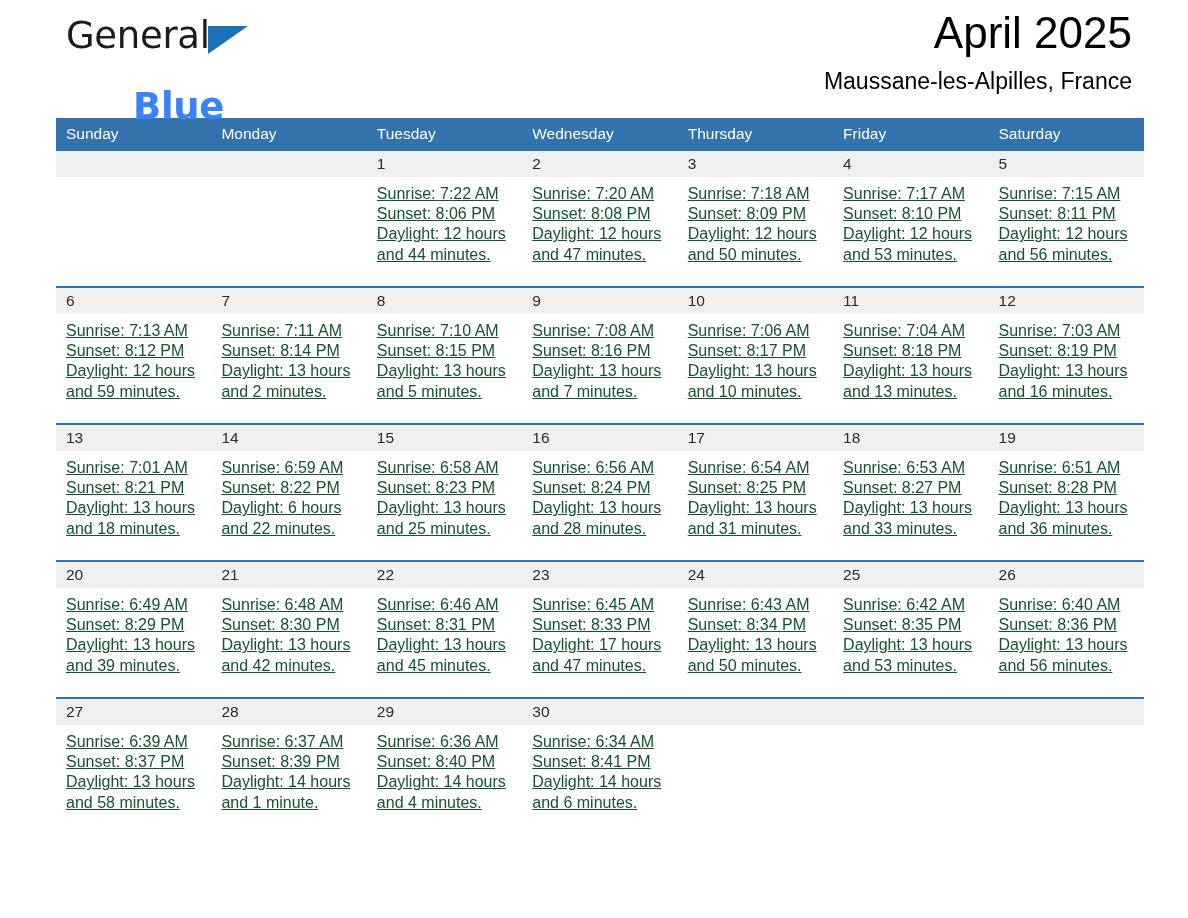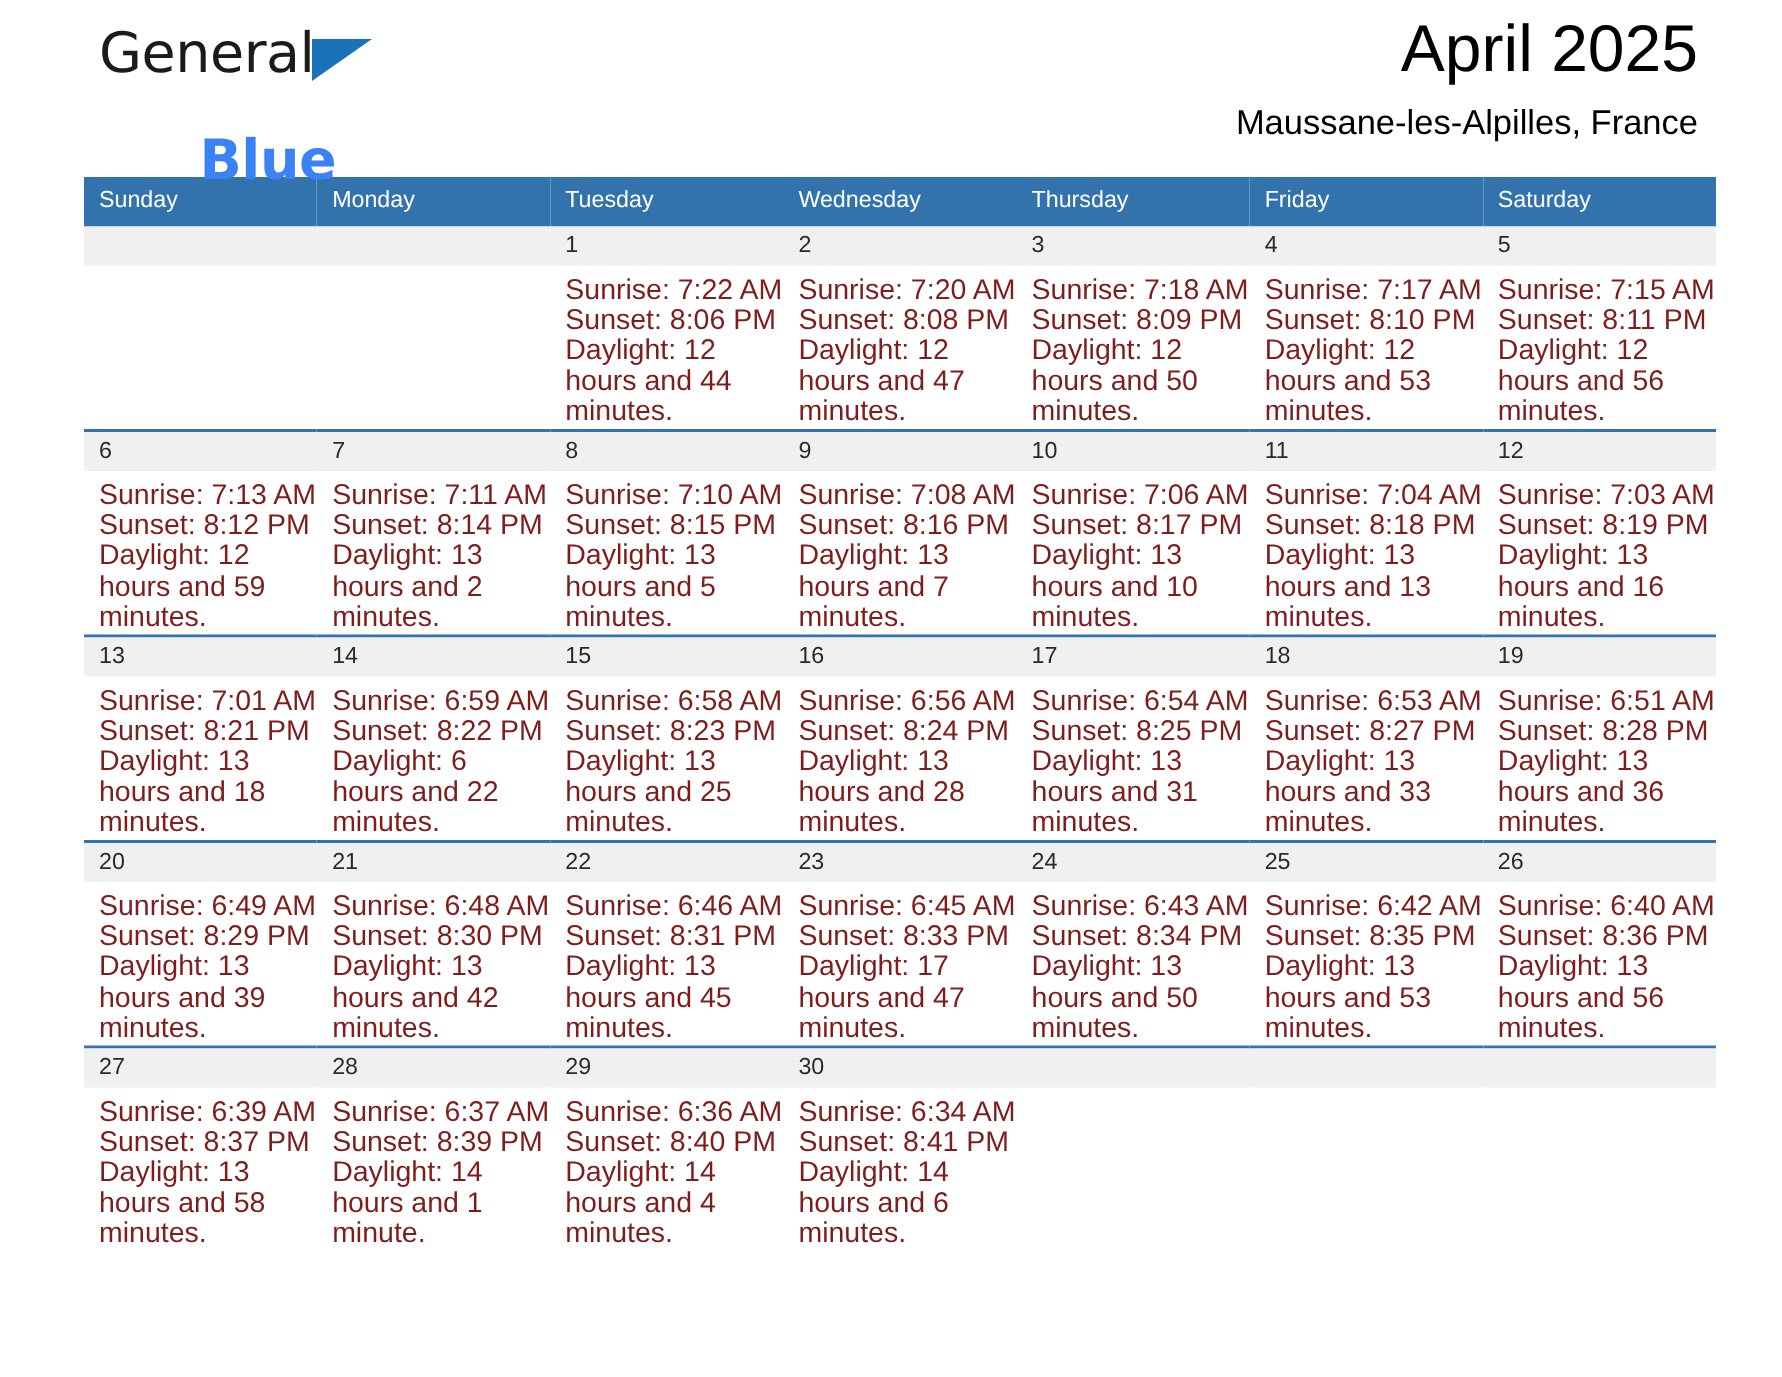--- a/index.html
+++ b/index.html
@@ -136,23 +136,24 @@
     line-height: 26px;
     font-size: 15.5px;
     color: #2a2a2a;
     padding-left: 10px;
     box-sizing: border-box;
   }
   .cell.empty .daynum { color: transparent; }
 
   .details {
     padding: 7px 8px 0 10px;
-    font-size: 19px;
+    font-size: 16px;
     line-height: 20.2px;
-    color: #7f1d1d;
+    color: #14532d;
+    text-decoration: underline;
   }
   .details div { white-space: nowrap; }
   .details .daylight { white-space: normal; }
 </style>
 </head>
 <body>
 
 <div class="page">
 
   <div class="header">

